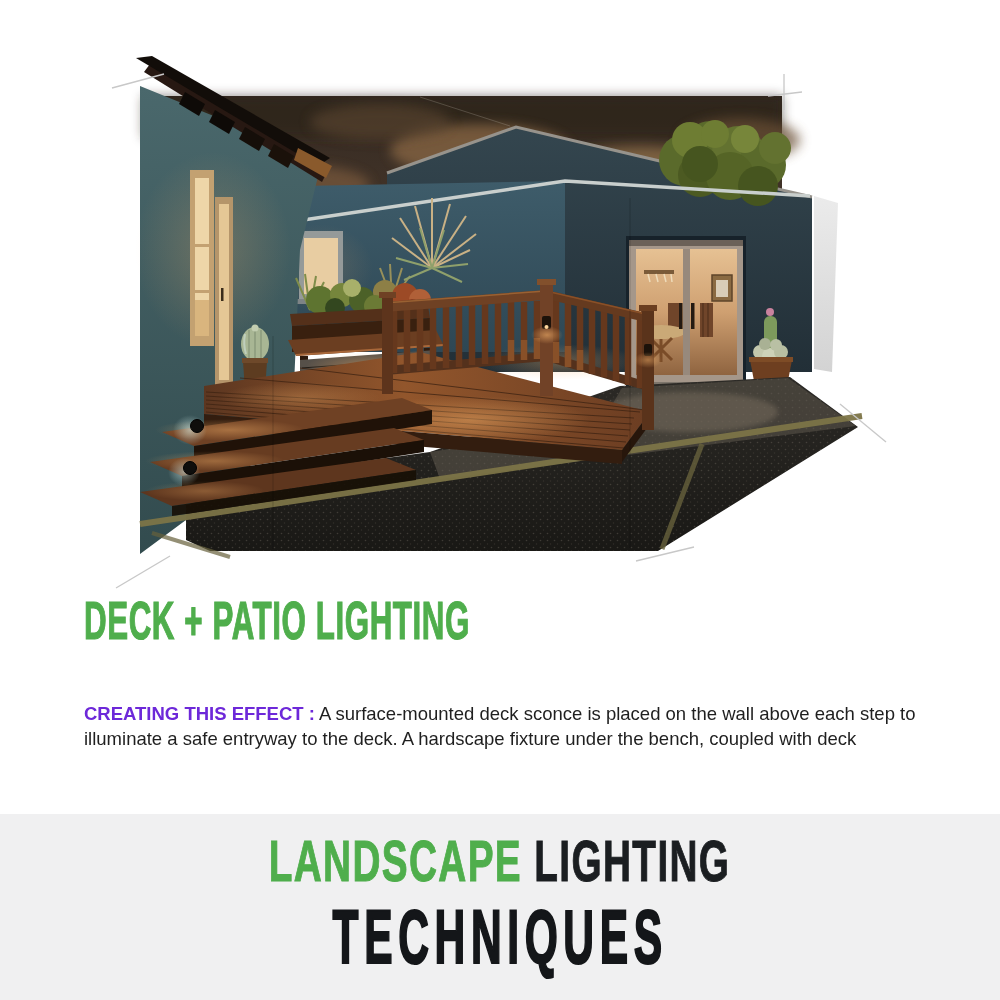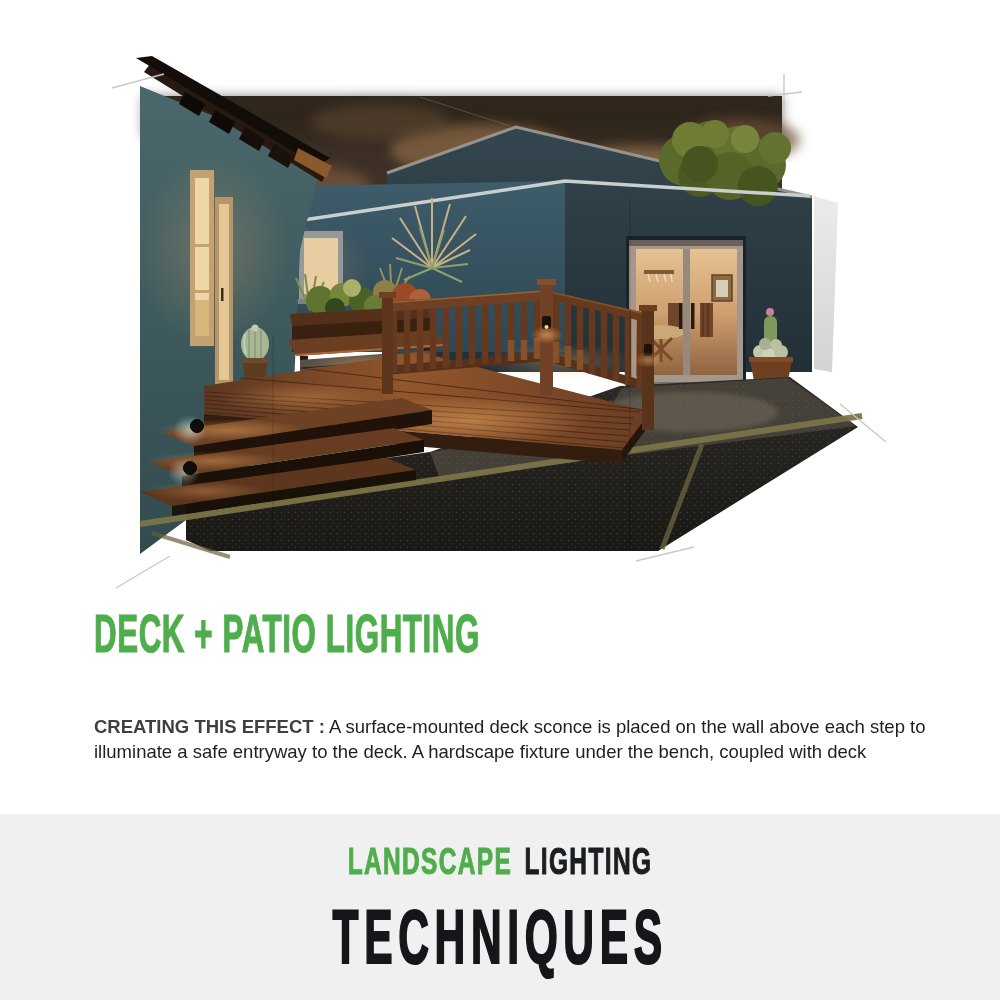--- a/index.html
+++ b/index.html
@@ -1,26 +1,26 @@
 <!DOCTYPE html>
 <html><head>
 <meta charset="utf-8">
 <style>
   html,body{margin:0;padding:0;background:#ffffff;}
   #page{position:relative;width:1000px;height:1000px;background:#ffffff;overflow:hidden;
         font-family:"Liberation Sans",sans-serif;}
   #hero{position:absolute;left:0;top:0;width:1000px;height:600px;}
-  .content{position:absolute;left:84px;top:606px;width:852px;margin-left:10px;}
+  .content{position:absolute;left:84px;top:593px;width:852px;}
   .cond{display:inline-block;transform-origin:left center;white-space:nowrap;}
   h1.title{margin:0 0 15px 0;font-size:54px;line-height:54px;font-weight:700;}
   h1.title .cond{transform:scaleX(0.58);color:#4fae4c;-webkit-text-stroke:1.2px #4fae4c;letter-spacing:1px;}
   p.body{margin:0 0 14px 0;font-size:18.5px;line-height:25px;color:#1f1f1f;}
-  p.body strong{font-weight:700;color:#404040;}
+  p.body strong{font-weight:700;color:#6d28d9;}
   .footer{position:absolute;left:0;top:814px;width:1000px;height:186px;background:#f0f0f1;text-align:center;}
-  .brandline{margin-top:26px;font-size:36px;line-height:43px;font-weight:700;}
+  .brandline{margin-top:26px;font-size:57px;line-height:43px;font-weight:700;}
   .brandline .condc{display:inline-block;transform:scaleX(0.68);transform-origin:center;white-space:nowrap;
         -webkit-text-stroke:1px currentColor;letter-spacing:2px;}
   .brandline .green{color:#4fae4c;margin-right:18px;-webkit-text-stroke:1px #4fae4c;}
   .brandline .dark{color:#1b1e21;-webkit-text-stroke:1px #1b1e21;}
   .brandtitle{margin-top:16px;font-size:76px;line-height:76px;font-weight:700;color:#141619;}
   .brandtitle .condc{display:inline-block;transform:scaleX(0.56);transform-origin:center;white-space:nowrap;
         letter-spacing:10px;-webkit-text-stroke:2.2px #141619;}
 </style>
 </head>
 <body>

